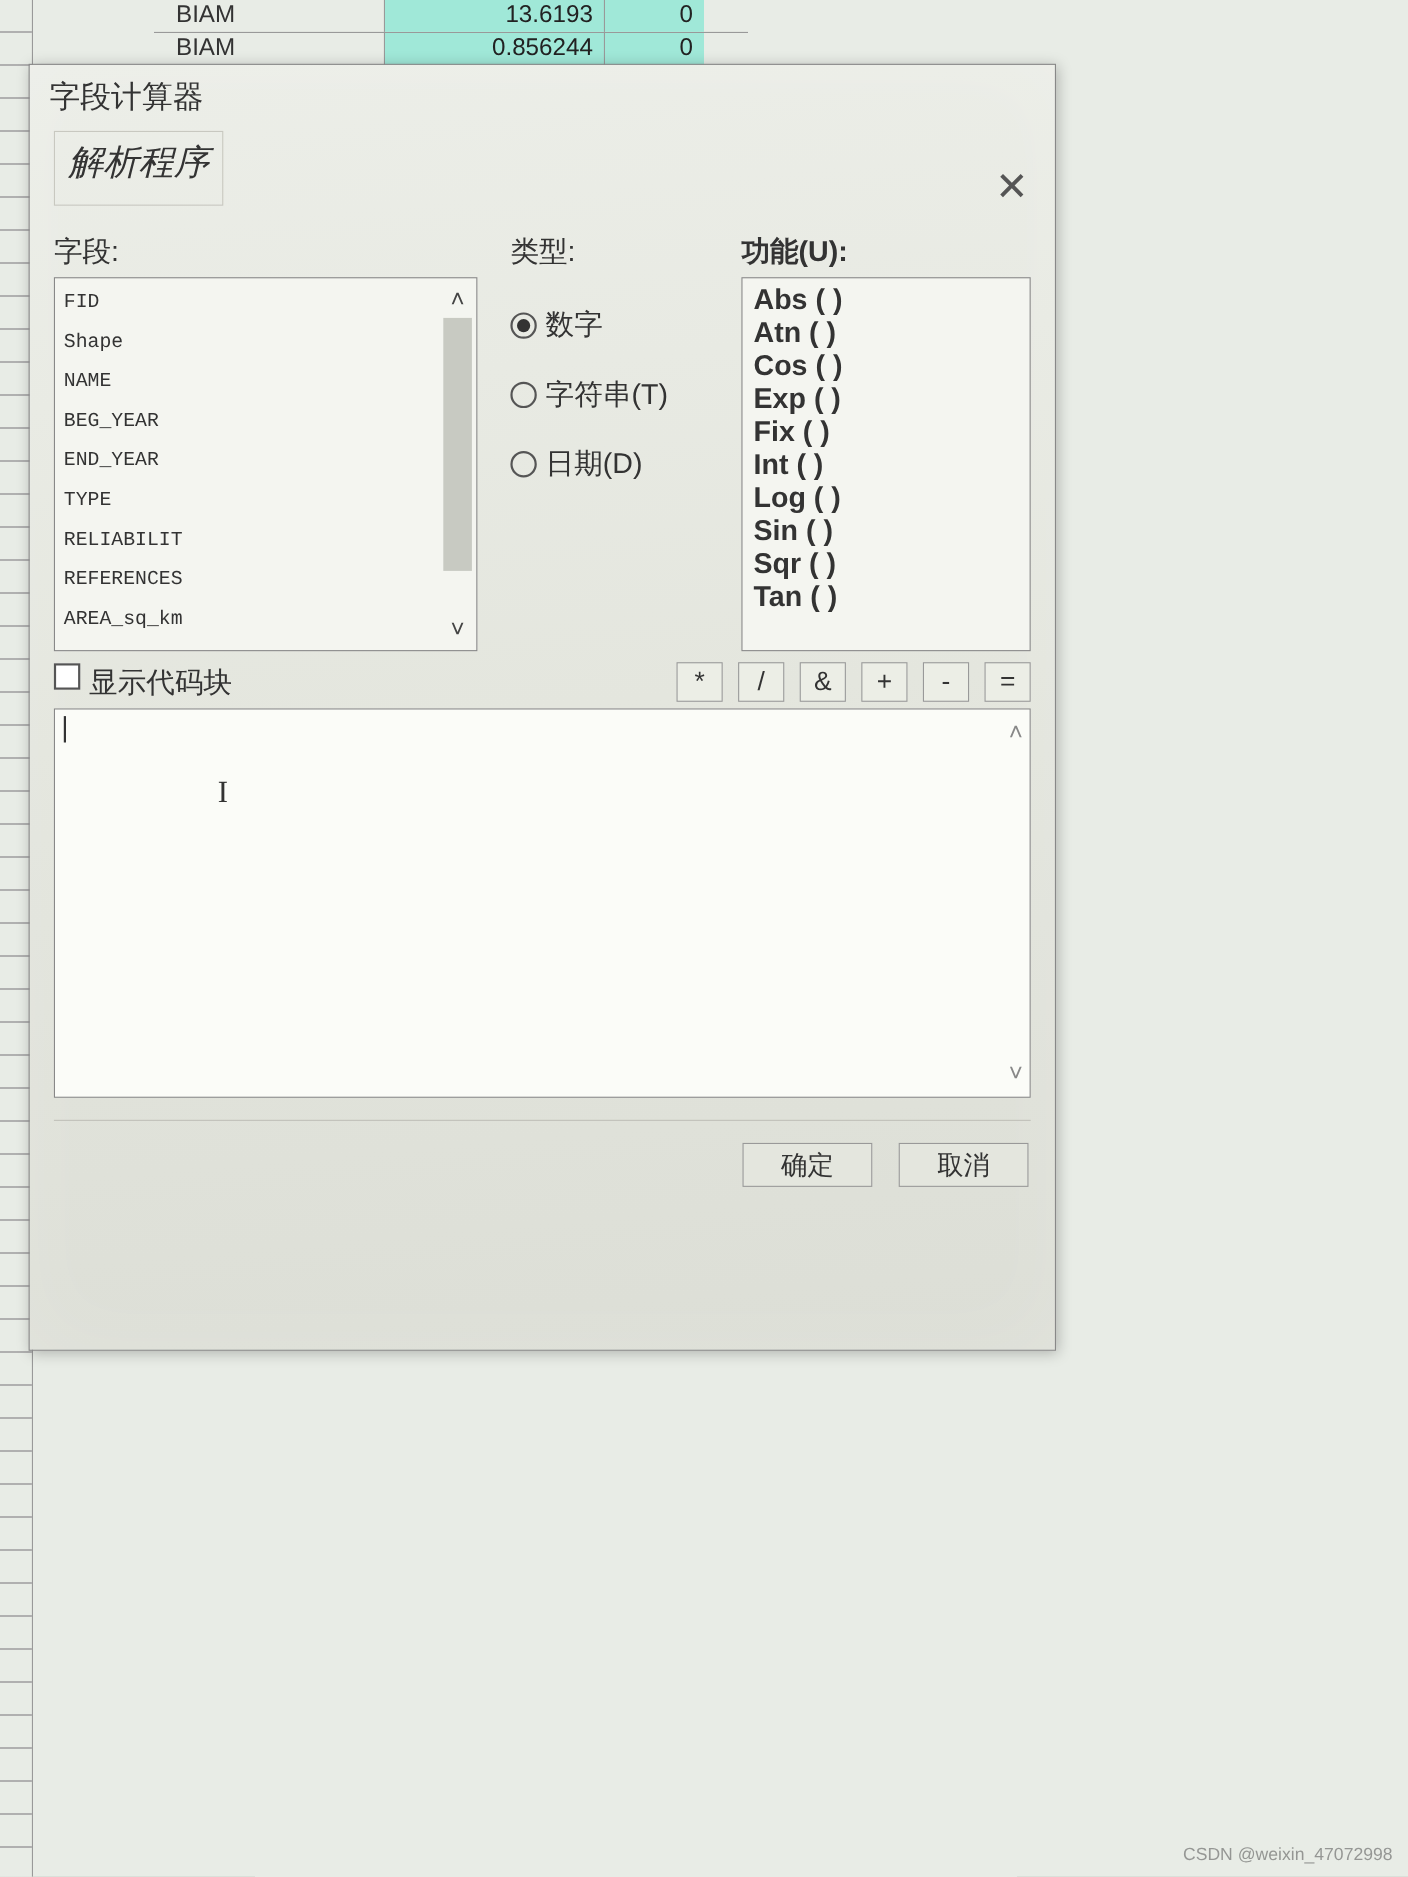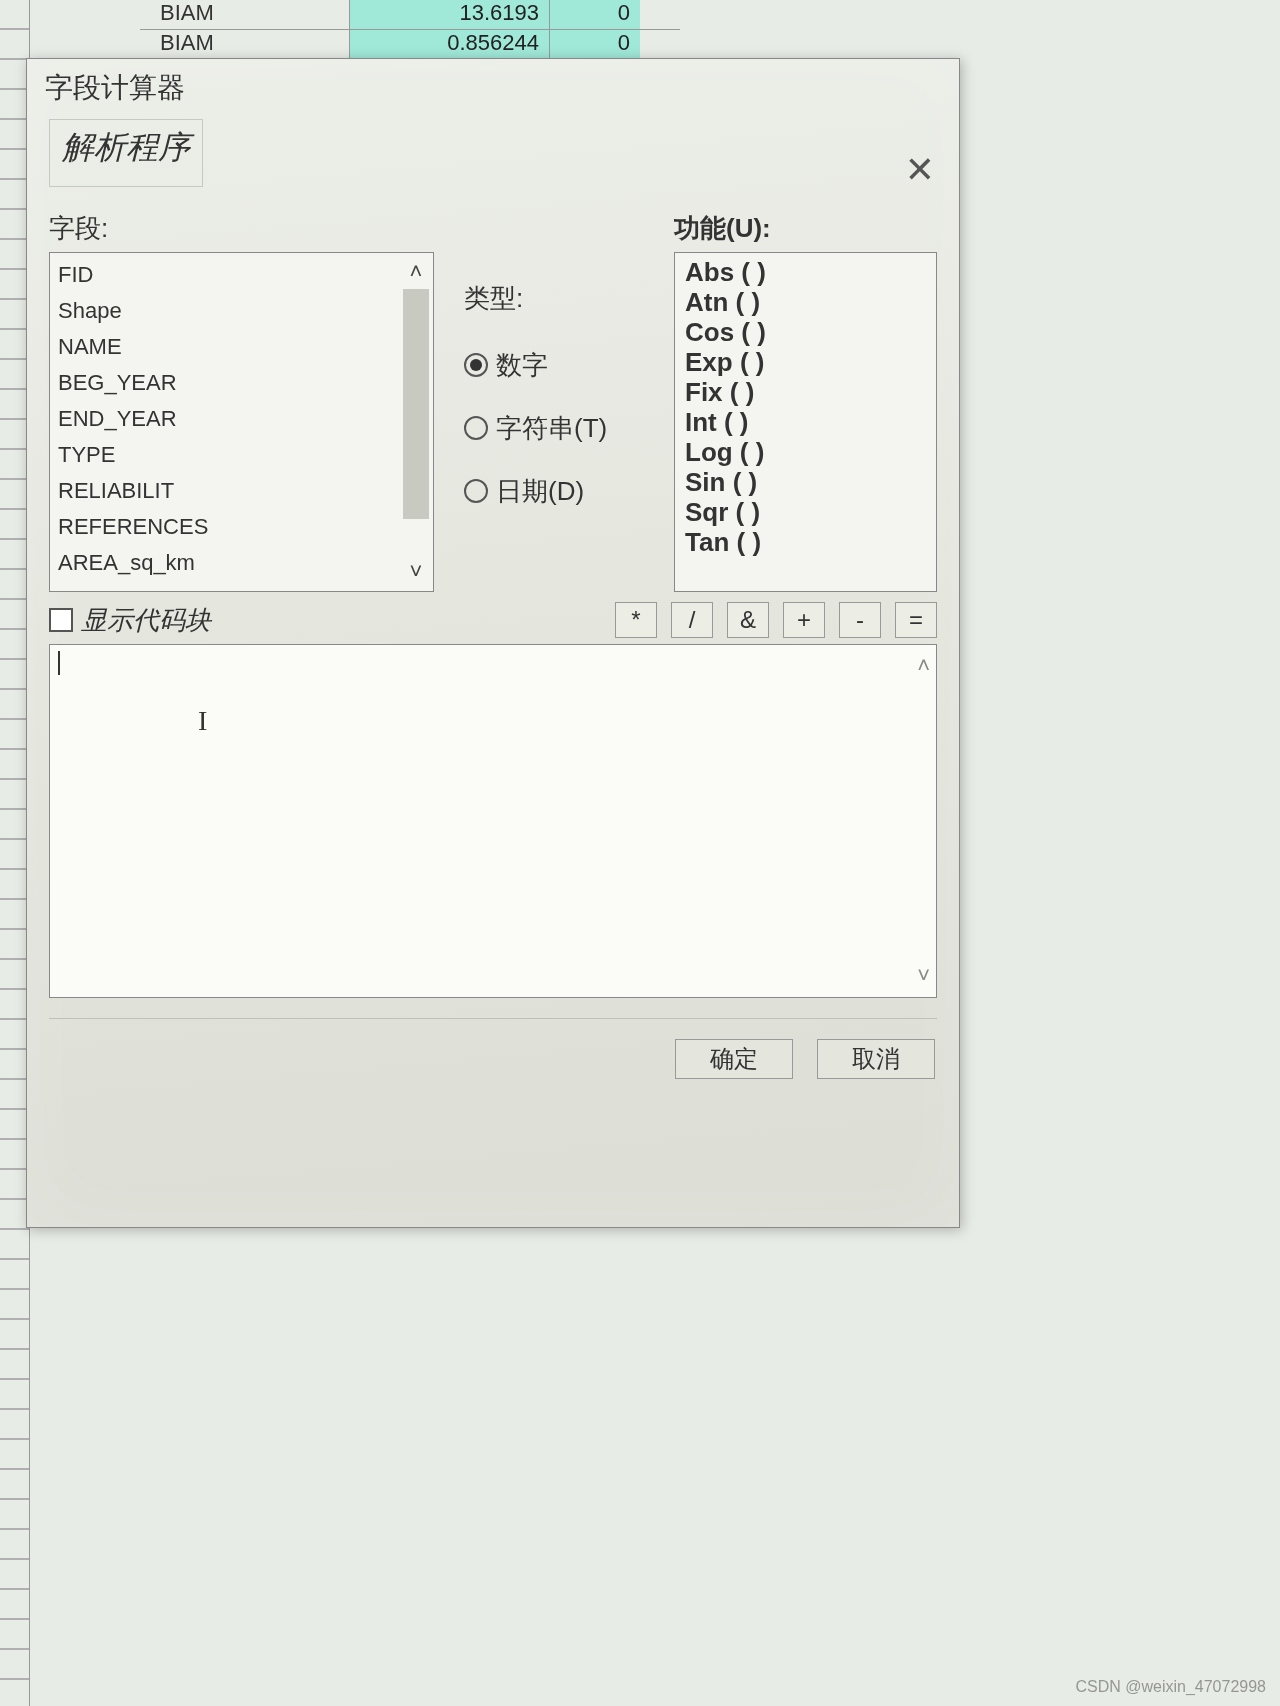--- a/index.html
+++ b/index.html
@@ -64,29 +64,29 @@
   .radio {
     display:inline-flex; align-items:center; gap:8px; cursor:pointer;
   }
   .radio-circle {
     width:24px; height:24px; border:2px solid #555; border-radius:50%;
     display:flex; align-items:center; justify-content:center;
   }
   .radio-dot { width:12px; height:12px; background:#333; border-radius:50%; }
   .section-label { font-size: 26px; margin: 8px 0 6px 0; }
   .cols {
-    display: flex; gap: 30px; align-items:center;
+    display: flex; gap: 30px; align-items:flex-start;
   }
   .fields-box {
     width: 385px; height: 340px;
     border: 1px solid #888; background: #f4f5f0;
     position: relative; overflow:hidden;
   }
   .fields-list {
-    padding: 4px 8px; font-size: 22px; line-height: 36px;
+    padding: 4px 8px; font-size: 18px; line-height: 36px; font-family: Liberation Mono, monospace;
   }
   .fields-list div { cursor:pointer; }
   .scroll-up, .scroll-down {
     position:absolute; right:4px; width:26px; height:26px;
     color:#444; font-size:22px; text-align:center; cursor:pointer;
   }
   .scroll-up { top:6px; }
   .scroll-down { bottom:6px; }
   .scroll-thumb {
     position:absolute; right:4px; top:36px; width:26px; height:230px;
@@ -96,21 +96,21 @@
   .type-options { margin-top: 18px; }
   .type-options .radio { margin: 14px 0; font-size:26px; }
   .func-col { flex:1;font-weight:bold; }
   .func-box {
     height: 340px; border:1px solid #888; background:#f4f5f0;
     padding: 4px 10px; font-size:26px; line-height:30px;
   }
   .func-box div { cursor:pointer; }
   .below-cols { margin-top: 10px; display:flex; justify-content:space-between; align-items:center;}
   .checkbox {
-    display:inline-flex; align-items:center; gap:8px; cursor:pointer; font-size:26px;font-style:italic;
+    display:inline-flex; align-items:flex-start; gap:8px; cursor:pointer; font-size:26px;
   }
   .check-sq { width:24px; height:24px; border:2px solid #555; background:#fff;}
   .op-row { display:flex; gap:14px;}
   .op-btn {
     width:42px; height:36px; border:1px solid #999; background:#eceee6;
     font-size:24px; display:flex; align-items:center; justify-content:center;
     cursor:pointer;
   }
   .expr-label { font-size:26px; margin-top: 10px; }
   .expr-box {

